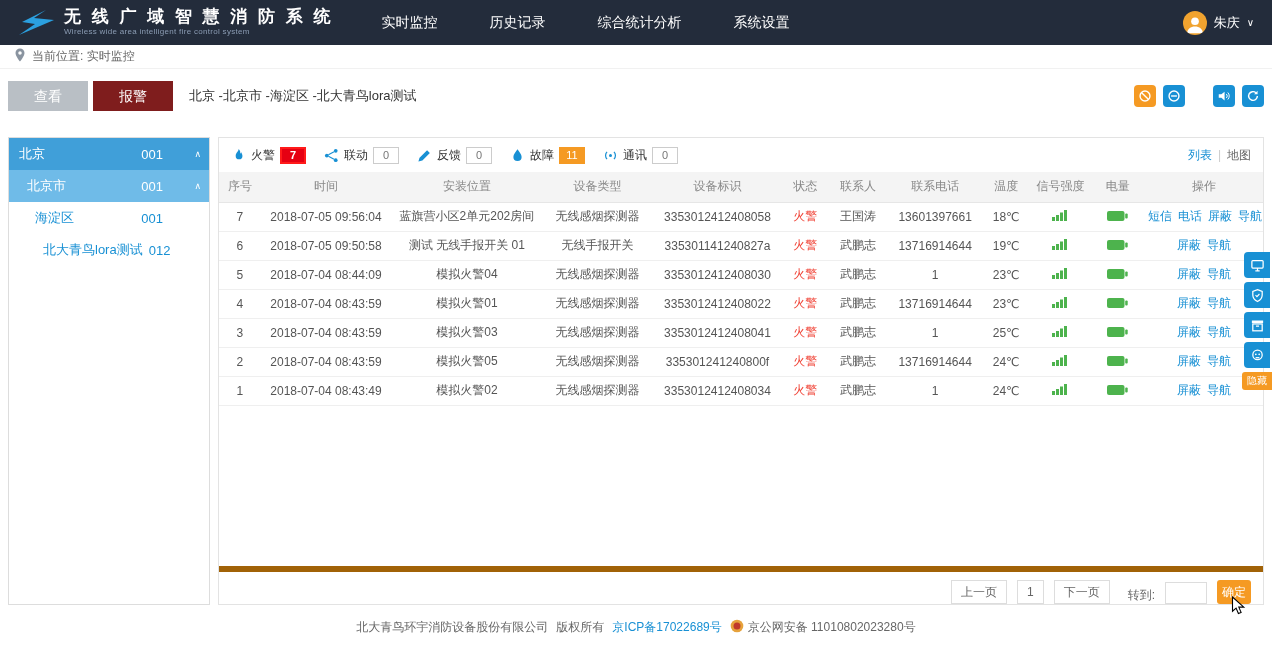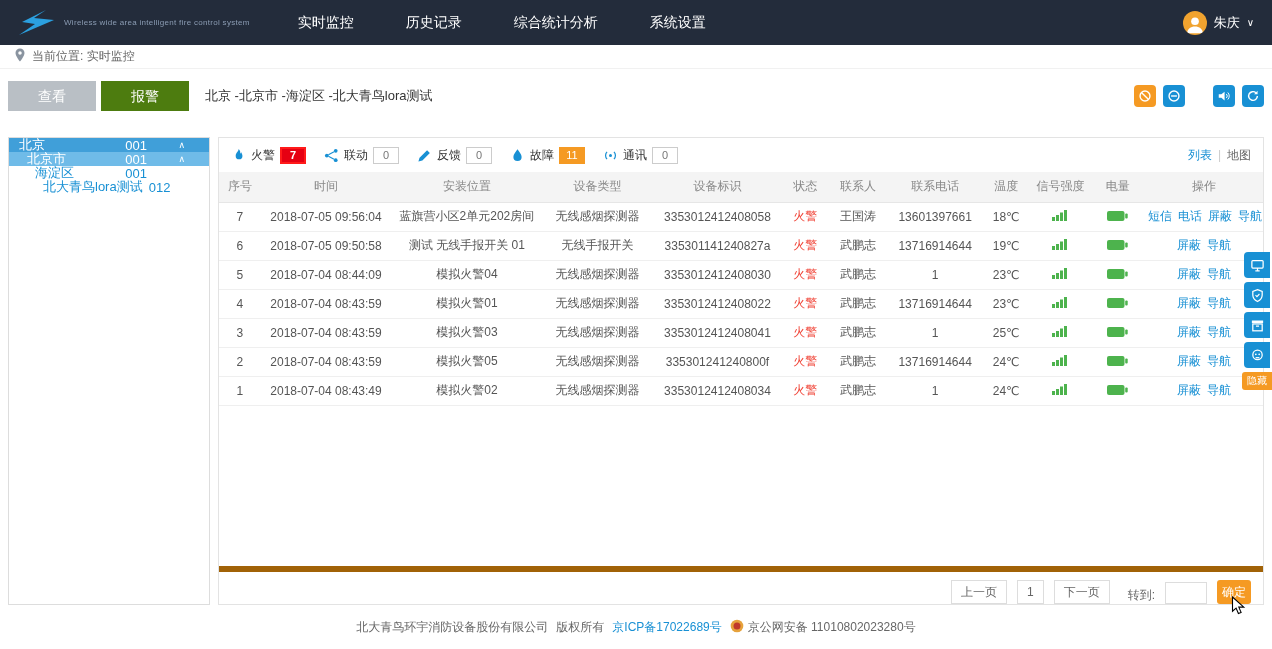--- a/index.html
+++ b/index.html
@@ -28,35 +28,35 @@
   .user-caret { font-size: 10px; }
 
   
   .location-bar {
     height: 24px; display: flex; align-items: center; gap: 6px;
     padding: 0 14px; font-size: 12px; color: #666; border-bottom: 1px solid #f1f1f1;
   }
 
   
   .tab-row { margin: 12px 8px 0 8px; height: 30px; display: flex; align-items: center; }
-  .tab { width: 88px; height: 30px; line-height: 30px; text-align: center;
+  .tab { width: 80px; height: 30px; line-height: 30px; text-align: center;
          color: #fff; font-size: 14px; cursor: pointer; }
   .tab-view { background: #b9bfc5; margin-right: 5px; }
-  .tab-alarm { background: #4d7c0f; }
+  .tab-alarm { background: #7f1d1d; }
   .region-path { margin-left: 16px; font-size: 13px; color: #333; }
   .tab-icons { margin-left: auto; display: flex; align-items: center; gap: 7px; }
   .icon-btn { width: 22px; height: 22px; border-radius: 4px; background: #1890d4;
               display: flex; align-items: center; justify-content: center; cursor: pointer; }
   .icon-btn.orange { background: #f59a23; }
   .icon-gap { width: 14px; }
 
   
   .content { display: flex; margin: 26px 8px 0 8px; height: 468px; }
   .sidebar { width: 202px; border: 1px solid #ddd; background: #fff; overflow: hidden; }
-  .tree-item { display: flex; align-items: center; height: 14px; font-size: 13px; cursor: pointer; padding-right: 24px; }
+  .tree-item { display: flex; align-items: center; height: 32px; font-size: 13px; cursor: pointer; padding-right: 8px; }
   .t0 { background: #409fd9; color: #fff; padding-left: 10px; }
   .t1 { background: #6fbbe8; color: #fff; padding-left: 18px; }
   .t2 { color: #1890d4; padding-left: 26px; }
   .t3 { color: #1890d4; padding-left: 34px; }
   .tree-count { margin-left: auto; margin-right: 26px; }
   .tree-count.inline { margin-left: 6px; margin-right: 0; }
   .tree-caret { width: 12px; text-align: right; font-size: 9px; }
 
   .main-panel { flex: 1; margin-left: 8px; border: 1px solid #e3e3e3; background: #fff;
                 display: flex; flex-direction: column; }
@@ -113,20 +113,21 @@
 </head>
 <body>
 
 <header class="topbar">
   <span class="logo">
     <svg width="38" height="30" viewBox="0 0 38 30">
         <path d="M1 27 L36 12 L16 10 L28 2 L4 14 L17 16 Z" fill="#2ba0e0"></path>
       </svg>
   </span>
   <div class="title-block">
+    <div class="app-title">无 线 广 域 智 慧 消 防 系 统</div>
     <div class="app-subtitle">Wireless wide area intelligent fire control system</div>
   </div>
   <nav class="topnav">
     <span class="nav-item">实时监控</span>
     <span class="nav-item">历史记录</span>
     <span class="nav-item">综合统计分析</span>
     <span class="nav-item">系统设置</span>
   </nav>
   <div class="user-area">
     <span class="avatar">

